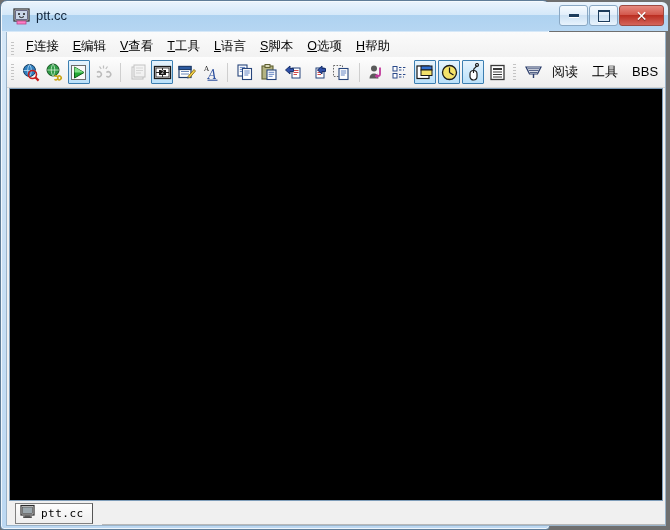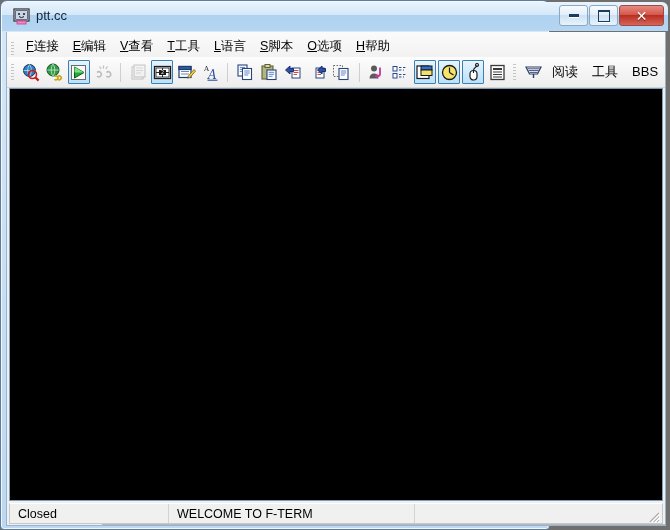--- a/index.html
+++ b/index.html
@@ -395,30 +395,15 @@
             <rect x="1" y="1.5" width="13" height="9.5" fill="#ffffff" stroke="#2b2b2b" stroke-width="1.2"></rect>
             <rect x="2.6" y="3" width="9.8" height="6.5" fill="#9aa6ac" stroke="#4a4a4a" stroke-width=".7"></rect>
             <rect x="5" y="11" width="5" height="1.6" fill="#6b6b6b"></rect>
             <rect x="3.2" y="12.3" width="8.6" height="1.6" fill="#3a3a3a"></rect>
           </svg>
         </span>
         <span id="tab-label">ptt.cc</span>
       </div>
     </div>
 
-    <div id="status">
-      <div class="st-pane" id="st-pane-0">Closed</div>
-      <div class="st-pane" id="st-pane-1">WELCOME TO F-TERM</div>
-      <div class="st-pane" id="st-pane-2"></div>
-      <div id="grip-corner">
-        <svg width="13" height="13" viewBox="0 0 13 13">
-          <g stroke="#a8a8a8" stroke-width="1.3">
-            <path d="M12 3L3 12M12 6.5L6.5 12M12 10L10 12"></path>
-          </g>
-          <g stroke="#ffffff" stroke-width="1.3" transform="translate(1,1)">
-            <path d="M12 3L3 12M12 6.5L6.5 12M12 10L10 12"></path>
-          </g>
-        </svg>
-      </div>
-    </div>
 
   </div>
 </div>
 
 </body></html>

